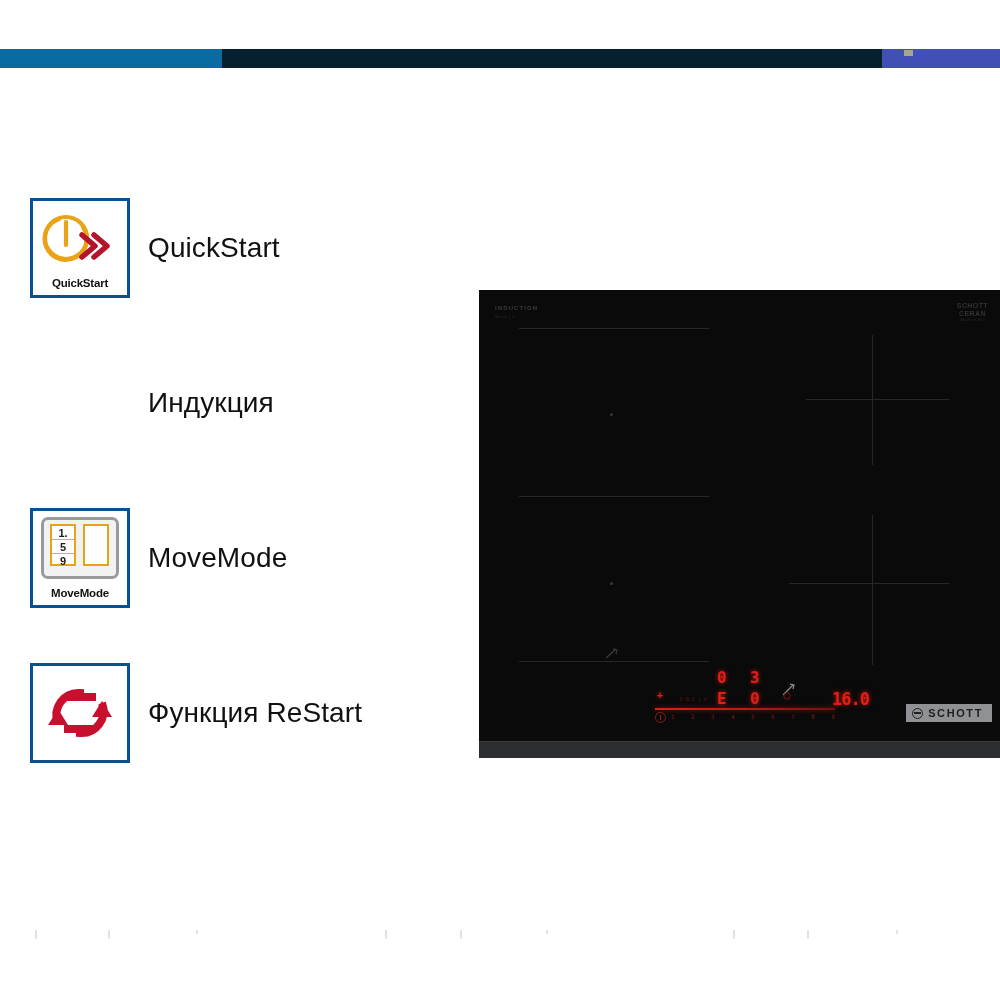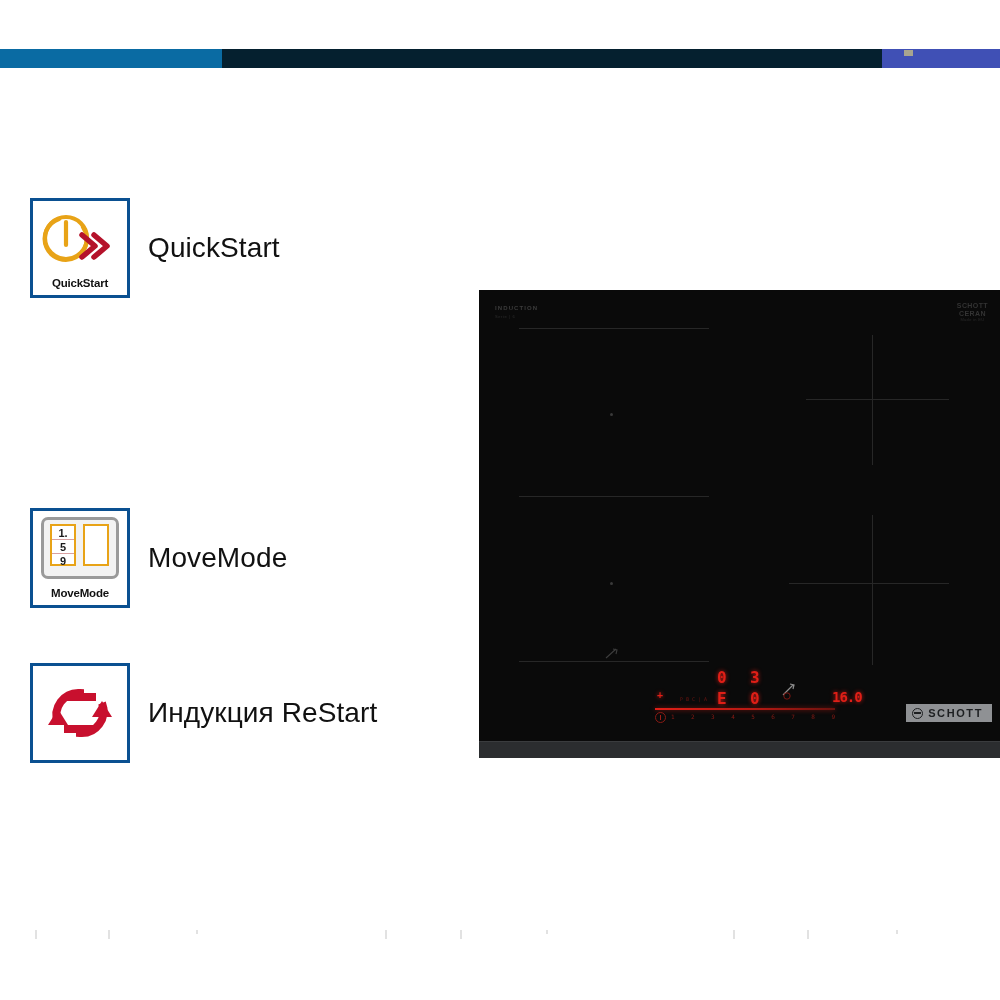--- a/index.html
+++ b/index.html
@@ -285,20 +285,21 @@
         <line x1="33" y1="17" x2="33" y2="40" stroke="#e8a317" stroke-width="4.2" stroke-linecap="round"></line>
         <polyline points="49,30 62,41 49,52" fill="none" stroke="#b5122b" stroke-width="5.5" stroke-linecap="round" stroke-linejoin="round"></polyline>
         <polyline points="61,30 74,41 61,52" fill="none" stroke="#b5122b" stroke-width="5.5" stroke-linecap="round" stroke-linejoin="round"></polyline>
       </svg>
       <div class="tile-caption">QuickStart</div>
     </div>
     <div class="feature-label">QuickStart</div>
   </div>
 
   <div class="feature-row">
+    <div class="feature-label">Индукция</div>
   </div>
 
   <div class="feature-row">
     <div class="feature-tile">
       <div class="mm-art">
         <div class="mm-outer"></div>
         <div class="mm-pane mm-pane-left">
           <div class="mm-digit mm-d0">1.</div>
           <div class="mm-digit mm-d1">5</div>
           <div class="mm-digit mm-d2">9</div>
@@ -314,21 +315,21 @@
     <div class="feature-tile">
       <svg class="rs-art" viewBox="0 0 72 72">
         <path d="M14 46 A22 22 0 0 1 36 16 L36 24" fill="none" stroke="#c8102e" stroke-width="8" stroke-linecap="butt"></path>
         <polygon points="14,32 4,48 24,48" fill="#c8102e"></polygon>
         <path d="M58 26 A22 22 0 0 1 36 56 L36 48" fill="none" stroke="#c8102e" stroke-width="8" stroke-linecap="butt"></path>
         <polygon points="58,40 48,24 68,24" fill="#c8102e" transform="rotate(180 58 32)"></polygon>
         <path d="M20 52 L50 52" stroke="#c8102e" stroke-width="8" stroke-linecap="butt" fill="none"></path>
         <path d="M22 20 L52 20" stroke="#c8102e" stroke-width="8" stroke-linecap="butt" fill="none"></path>
       </svg>
     </div>
-    <div class="feature-label">Индукция ReStart</div>
+    <div class="feature-label">Функция ReStart</div>
   </div>
 
 </div>
 
 <div id="cooktop">
   <div class="ct-glass">
 
     <div class="ct-brandline">INDUCTION</div>
     <div class="ct-brandsub">Serie | 6</div>
 
@@ -361,21 +362,21 @@
       <span class="led" style="left:62px; top:21px; font-size:16px;">E</span>
       <span class="led" style="left:95px; top:21px; font-size:16px;">0</span>
 
       <span class="led" style="left:2px;  top:21px; font-size:10px;">+</span>
       <span class="led-dim" style="left:25px; top:28px;">P B C | A</span>
 
       <svg style="position:absolute;left:125px;top:14px;width:18px;height:18px;" viewBox="0 0 18 18">
         <path d="M3 13 L13 3 M10 2 L14 3 L13 7" fill="none" stroke="#8d8d8d" stroke-width="1.2"></path>
         <circle cx="7" cy="14" r="3.2" fill="none" stroke="#7a1510" stroke-width="1"></circle>
       </svg>
-      <span class="led" style="left:145px; top:21px; font-size:14px; letter-spacing:-1px;padding-left:32px;">16.0</span>
+      <span class="led" style="left:145px; top:21px; font-size:17px; letter-spacing:-1px;padding-left:32px;">16.0</span>
 
       <div class="led-bar"></div>
       <div class="led-power"></div>
       <div class="led-ticks">
         <span>1</span>
         <span>2</span>
         <span>3</span>
         <span>4</span>
         <span>5</span>
         <span>6</span>

